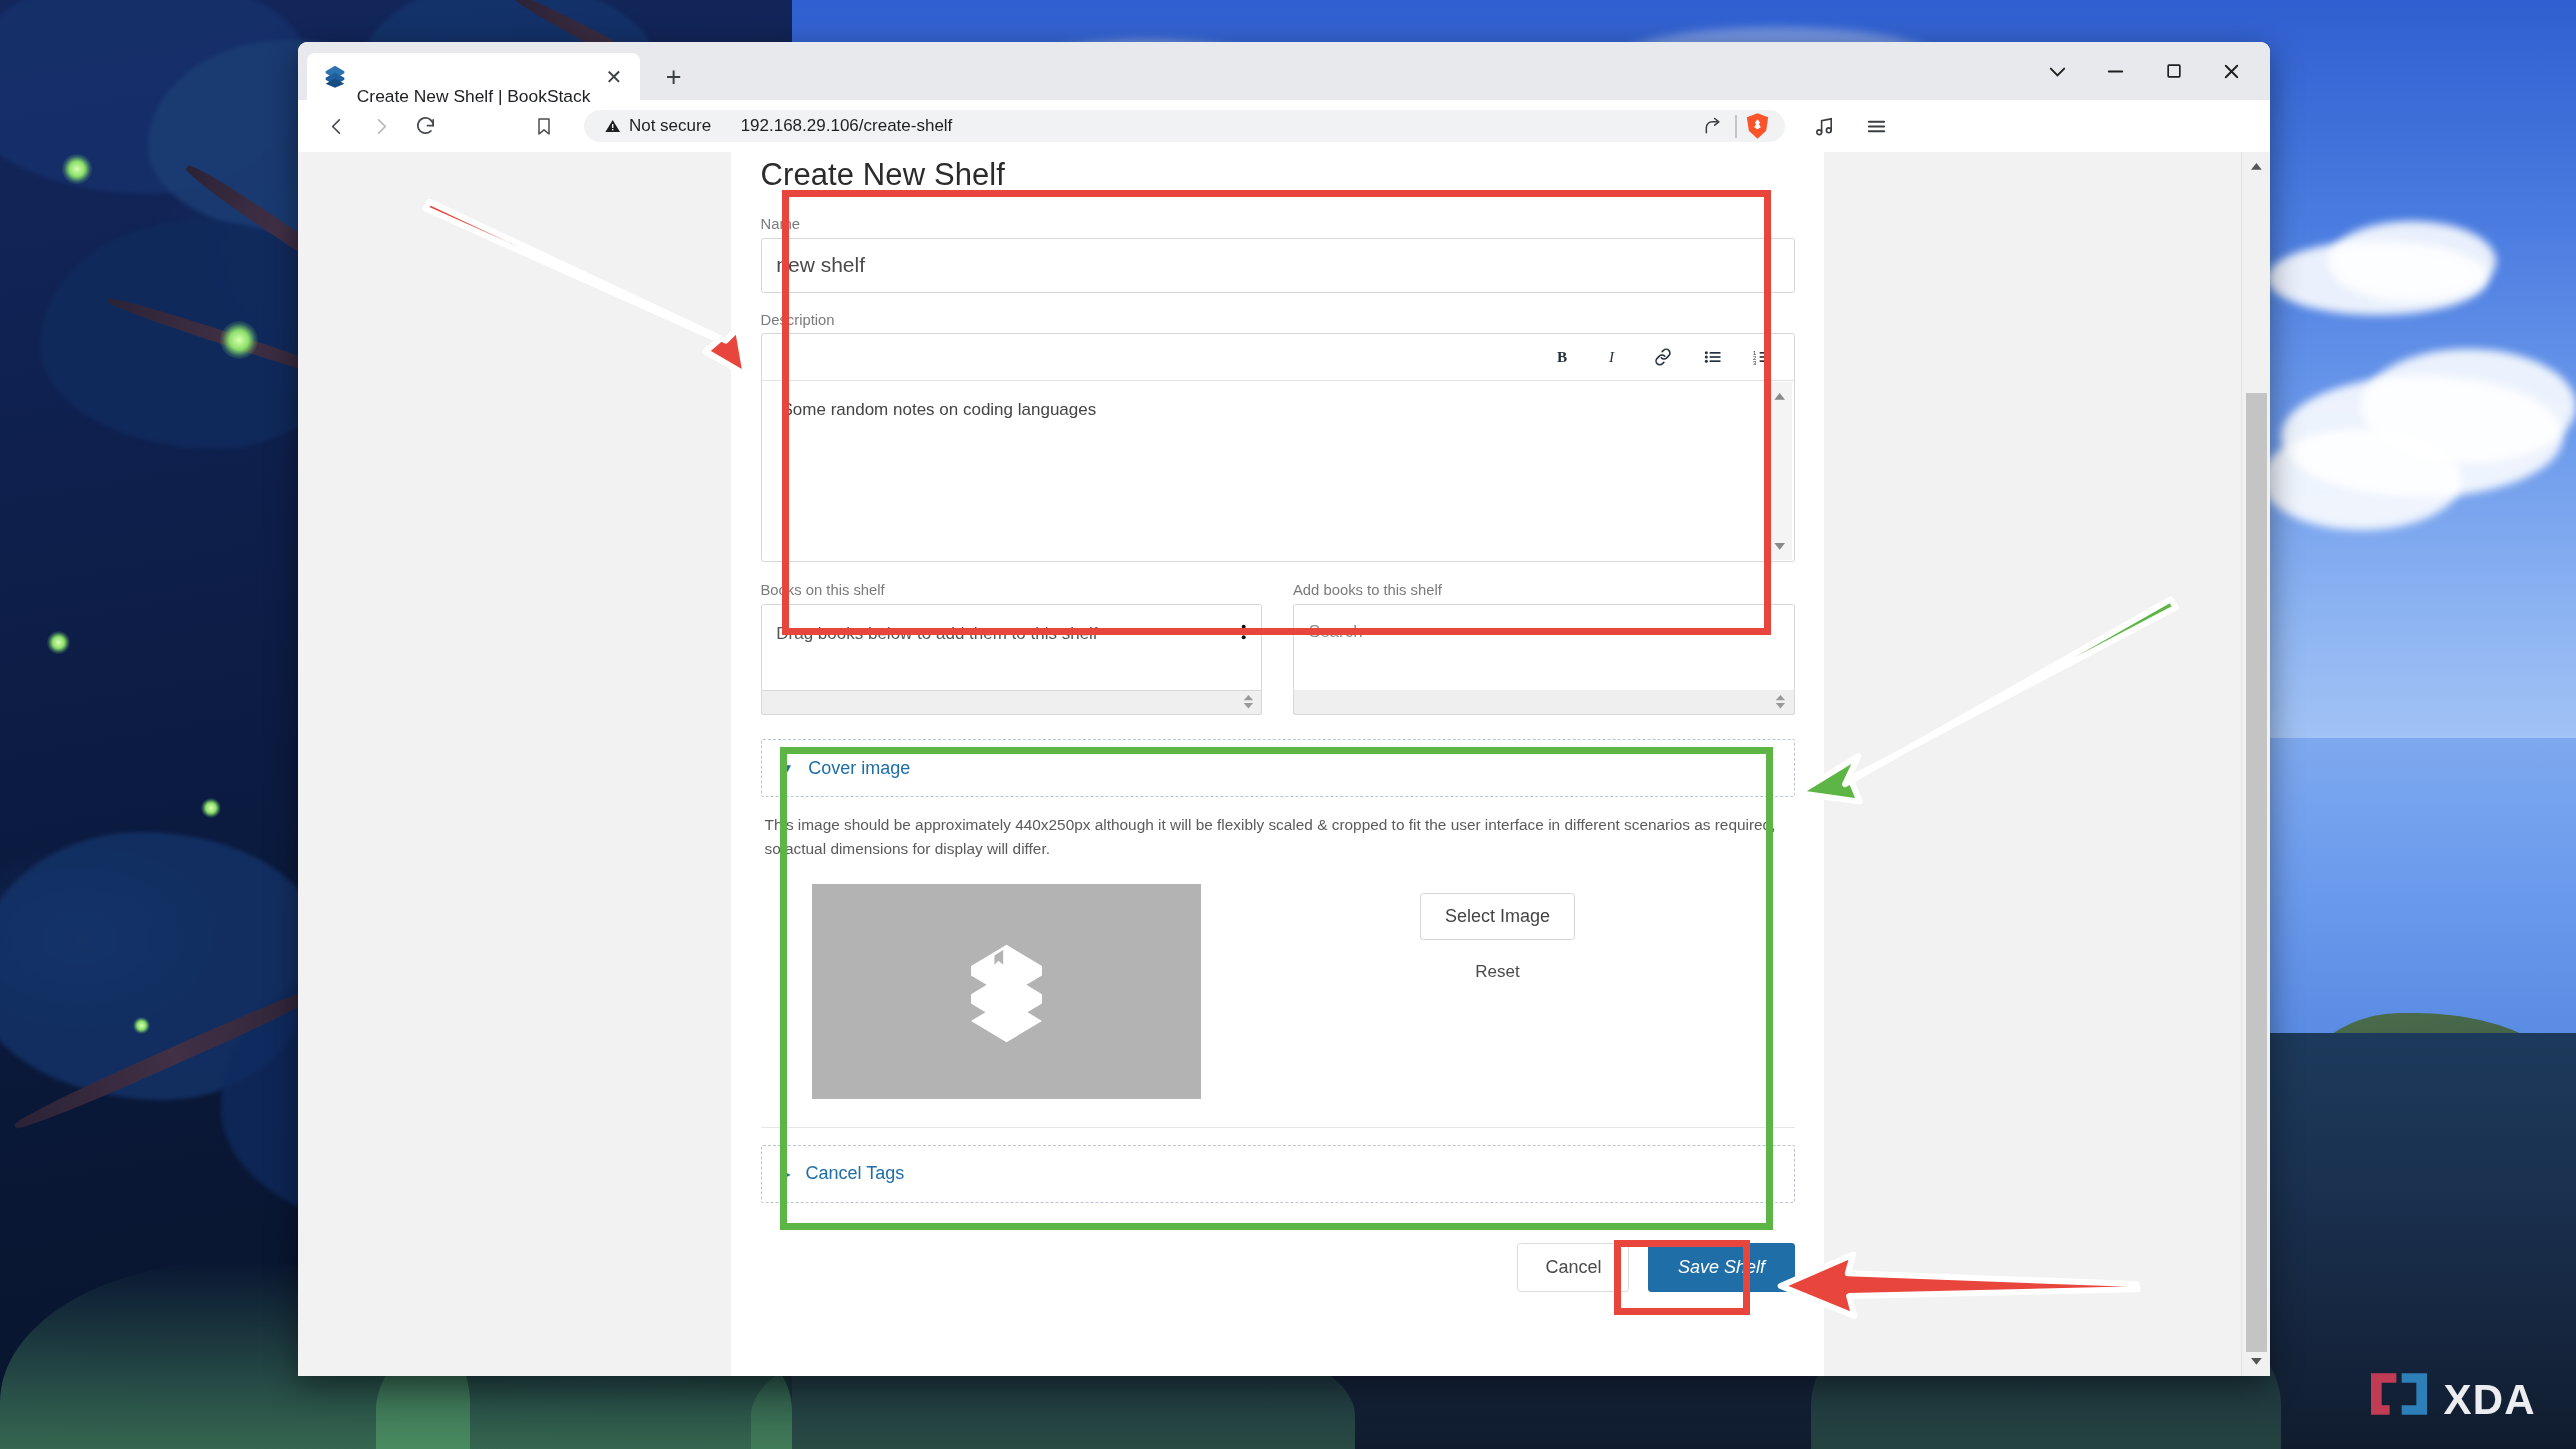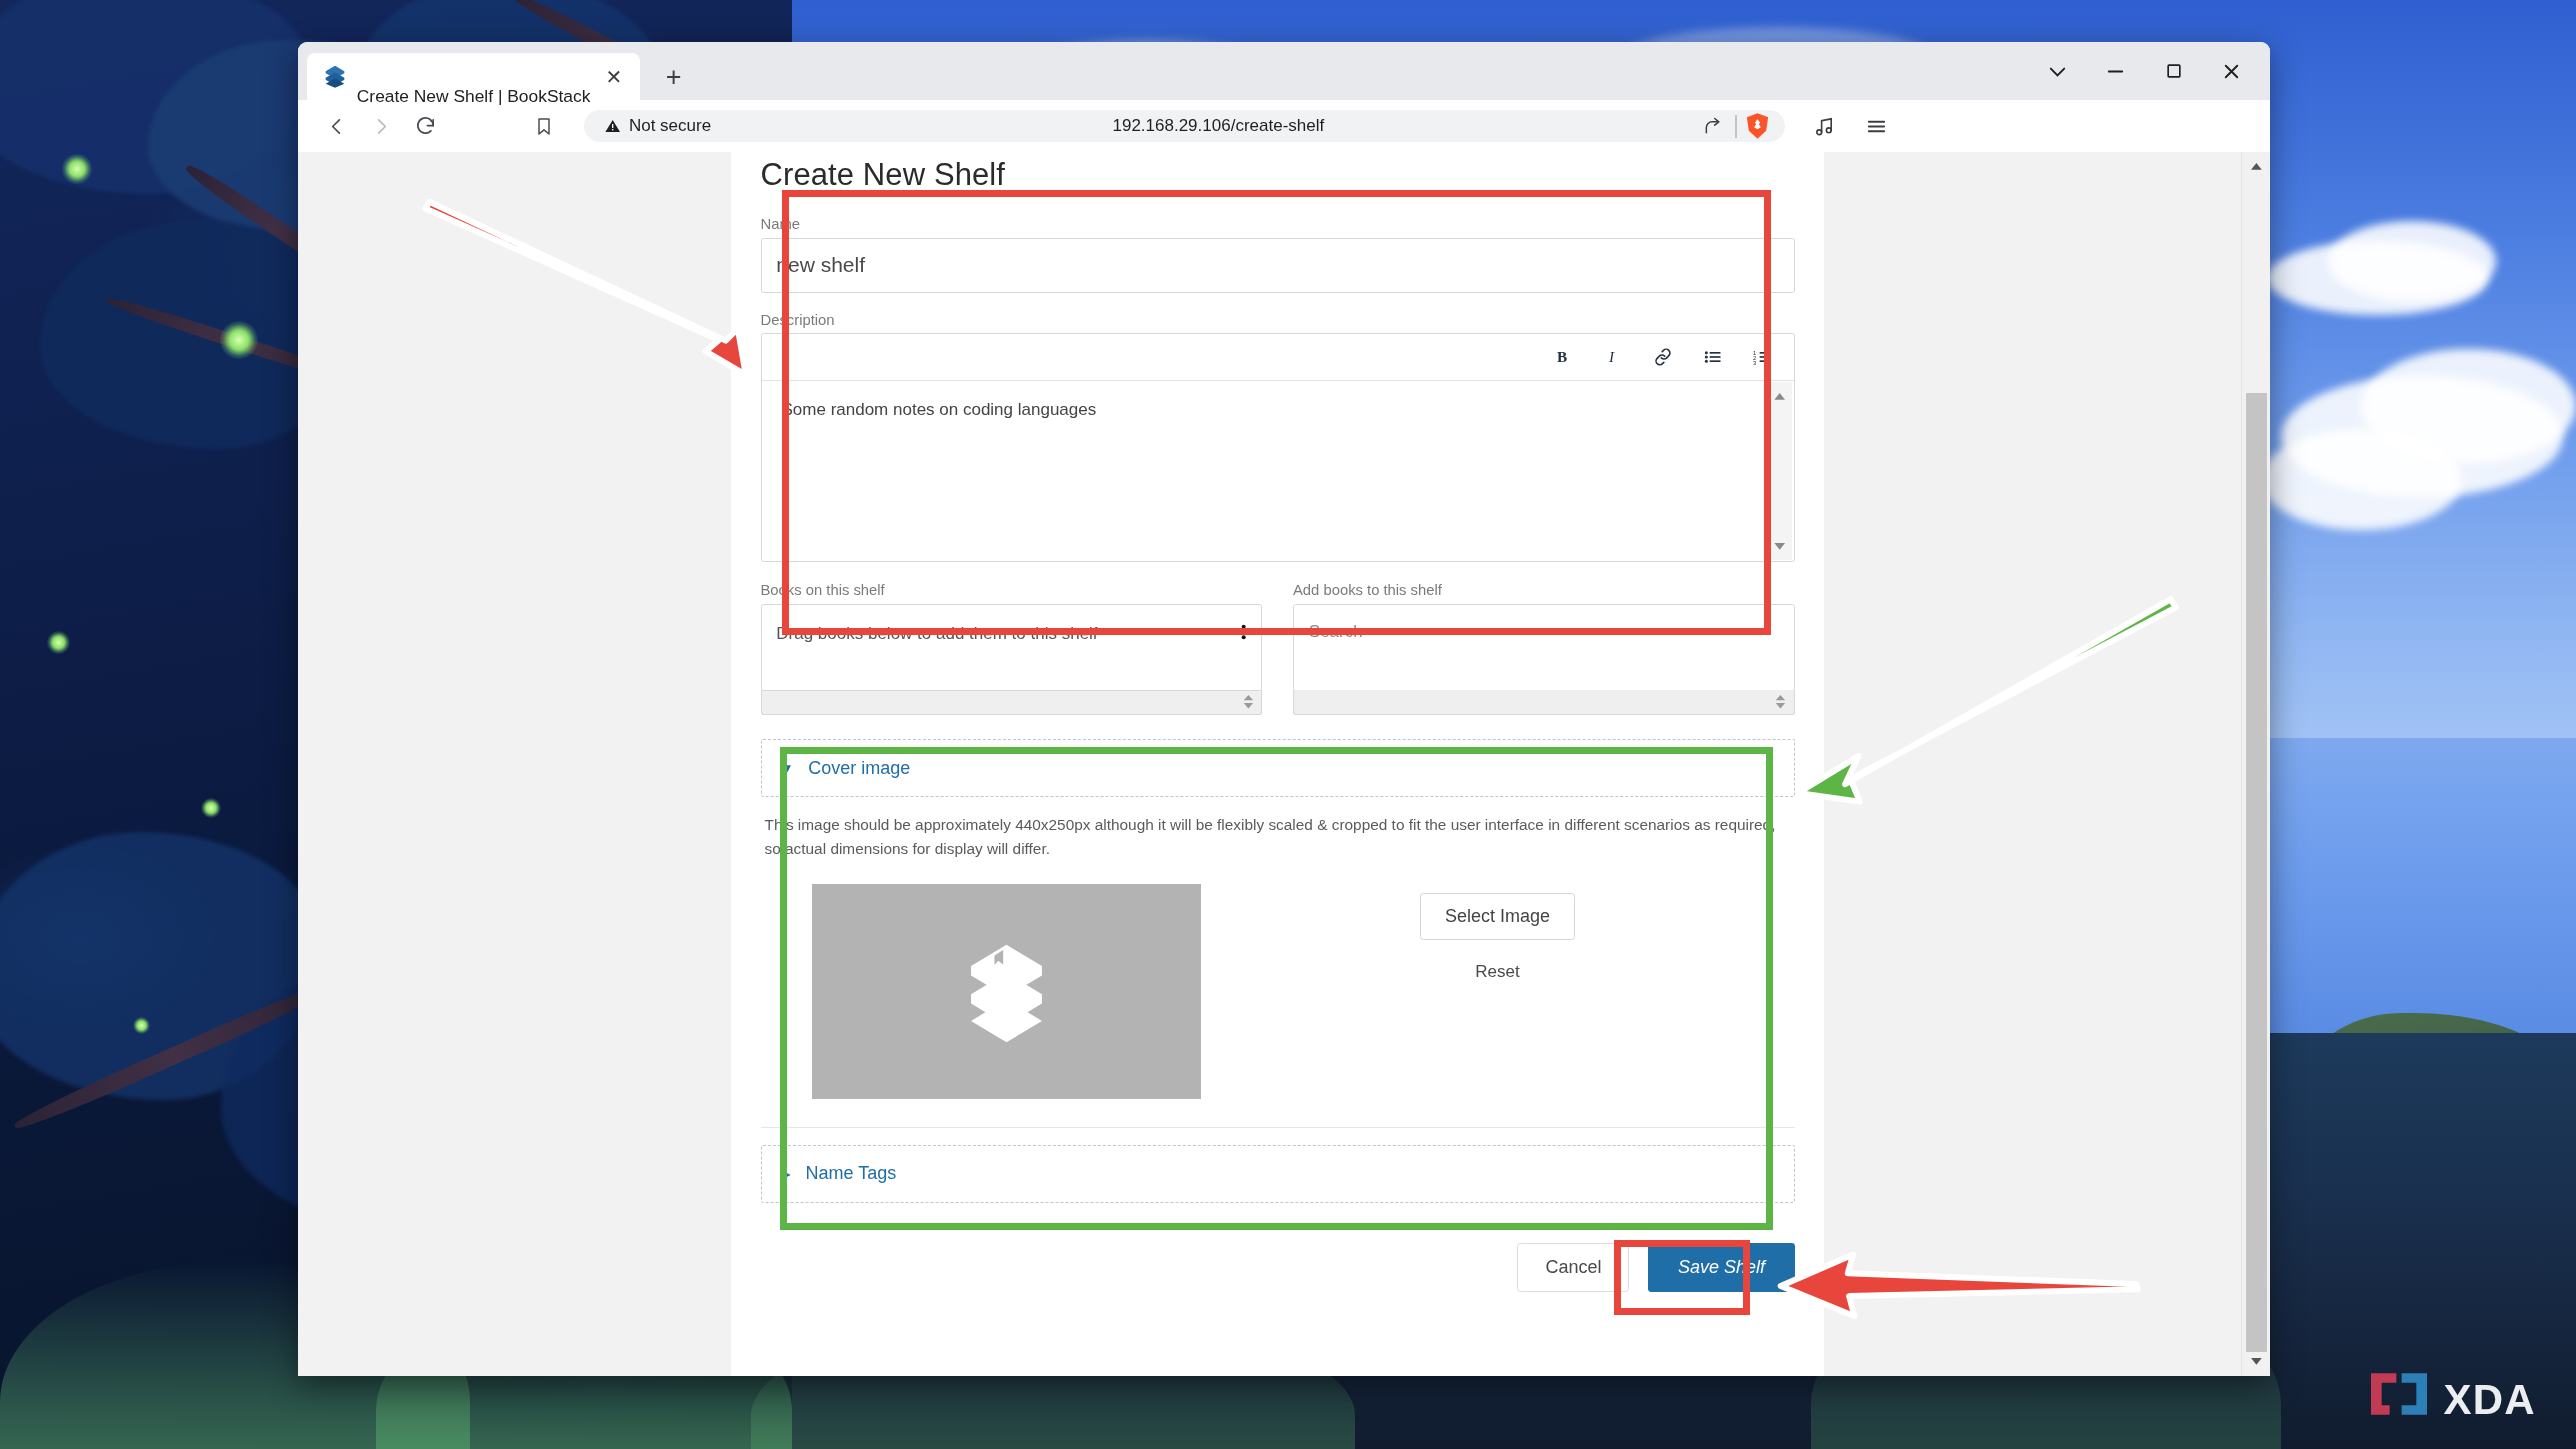--- a/index.html
+++ b/index.html
@@ -157,21 +157,20 @@
   .urlbar {
     flex: 1;
     height: 32px;
     background: #f1f2f4;
     border-radius: 21px;
     display: flex; align-items: center;
     margin: 0 9.4px 0 16px;
     padding: 0 12px 0 20px;
     gap: 0;
     max-width: 1201px;
-    text-align: center;
   }
   .notsecure {
     display: flex; align-items: center; gap: 7.4px;
     font-size: 17px; color: #1f1f1f;
     white-space: nowrap;
   }
   .urltext {
     font-size: 17px; color: #1f1f1f;
     margin-left: 29.5px;
     flex: 1;
@@ -691,21 +690,21 @@
               <div class="cover-actions">
                 <button class="btn-outline">Select Image</button>
                 <span class="link-reset">Reset</span>
               </div>
             </div>
 
             <div class="hr"></div>
 
             <div class="collapse" style="margin-top:17.4px">
               <span class="caret">▶</span>
-              <span class="collapse-label">Name Tags</span>
+              <span class="collapse-label">Cancel Tags</span>
             </div>
           </div>
         </div>
 
         <div class="footer-actions">
           <button class="btn-cancel">Cancel</button>
           <button class="btn-save" id="saveBtn" style="background: rgb(32, 110, 167); font-style: italic;">Save Shelf</button>
         </div>
       </div>
 

